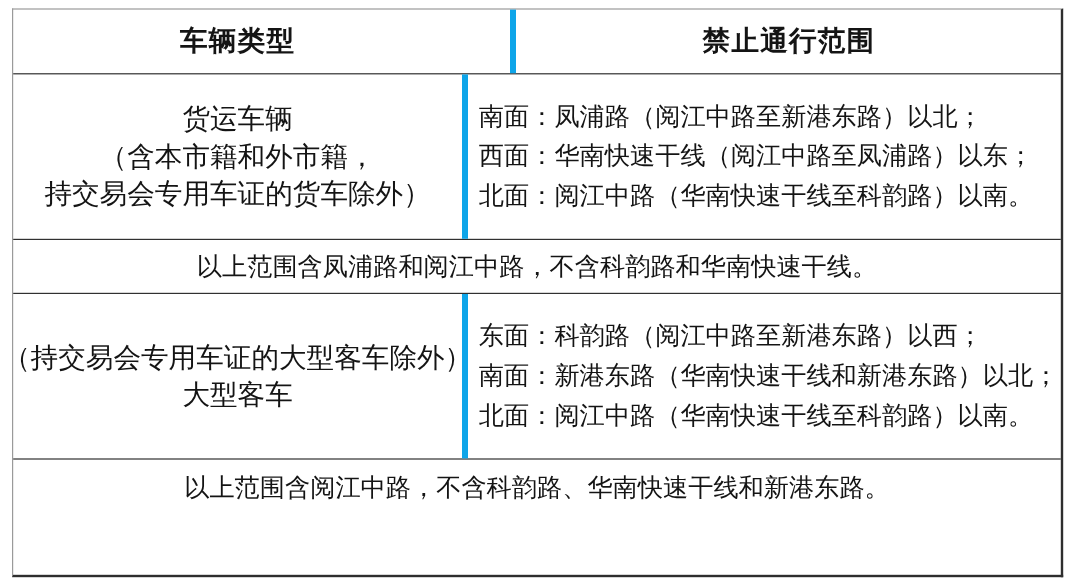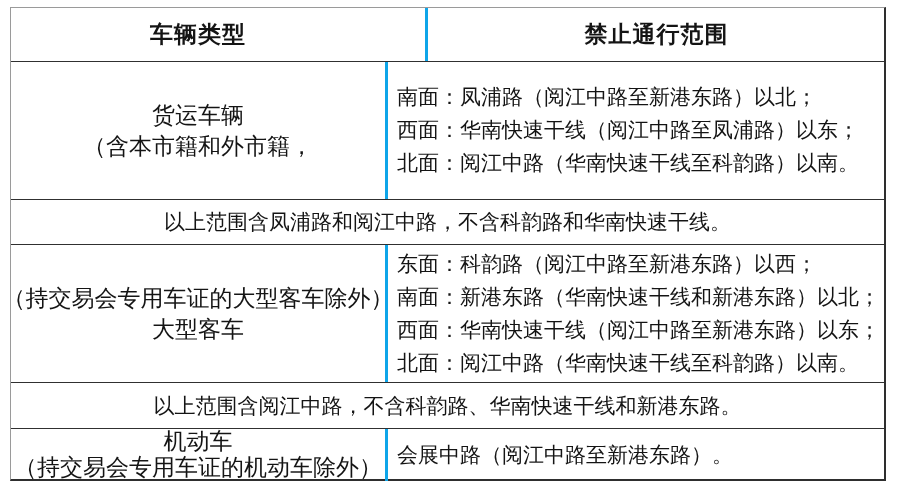--- a/index.html
+++ b/index.html
@@ -32,21 +32,21 @@
   .cell { display: flex; flex-direction: column; justify-content: center; }
   .cell-left {
     width: 374px;
     align-items: center;
     text-align: center;
     font-size: 23px;
     line-height: 31px;
   }
   .cell-right {
     flex: 1;
-    border-left: 3px solid #0ea5e9;
+    border-left: 5px solid #0ea5e9;
     align-items: flex-start;
     text-align: left;
     padding: 4px 8px 4px 9px;
     font-size: 21px;
     line-height: 33px;
   }
   .hdr-cell {
     font-weight: bold;
     font-size: 23px;
     letter-spacing: 1px;
@@ -70,20 +70,21 @@
     </div>
     <div class="cell cell-right hdr-cell" style="align-items:center; text-align:center;">
       <div class="line">禁止通行范围</div>
     </div>
   </div>
 
   <div class="row row-data-tall">
     <div class="cell cell-left">
       <div class="line">货运车辆</div>
       <div class="line">（含本市籍和外市籍，</div>
+      <div class="line">持交易会专用车证的货车除外）</div>
     </div>
     <div class="cell cell-right">
       <div class="line">南面：凤浦路（阅江中路至新港东路）以北；</div>
       <div class="line">西面：华南快速干线（阅江中路至凤浦路）以东；</div>
       <div class="line">北面：阅江中路（华南快速干线至科韵路）以南。</div>
     </div>
   </div>
 
   <div class="row row-note">
     <div class="cell cell-note">
@@ -92,34 +93,24 @@
   </div>
 
   <div class="row row-data-tall">
     <div class="cell cell-left">
       <div class="line">（持交易会专用车证的大型客车除外）</div>
       <div class="line">大型客车</div>
     </div>
     <div class="cell cell-right">
       <div class="line">东面：科韵路（阅江中路至新港东路）以西；</div>
       <div class="line">南面：新港东路（华南快速干线和新港东路）以北；</div>
-      <div class="line">西面：华南快速干线（阅江中路至新港东路）以东；</div>
       <div class="line">北面：阅江中路（华南快速干线至科韵路）以南。</div>
     </div>
   </div>
 
   <div class="row row-note2">
     <div class="cell cell-note">
       <div class="line">以上范围含阅江中路，不含科韵路、华南快速干线和新港东路。</div>
     </div>
   </div>
 
-  <div class="row row-data-short">
-    <div class="cell cell-left" style="line-height:26px;">
-      <div class="line">机动车</div>
-      <div class="line">（持交易会专用车证的机动车除外）</div>
-    </div>
-    <div class="cell cell-right">
-      <div class="line">会展中路（阅江中路至新港东路）。</div>
-    </div>
-  </div>
 
 </div>
 
 </body></html>

